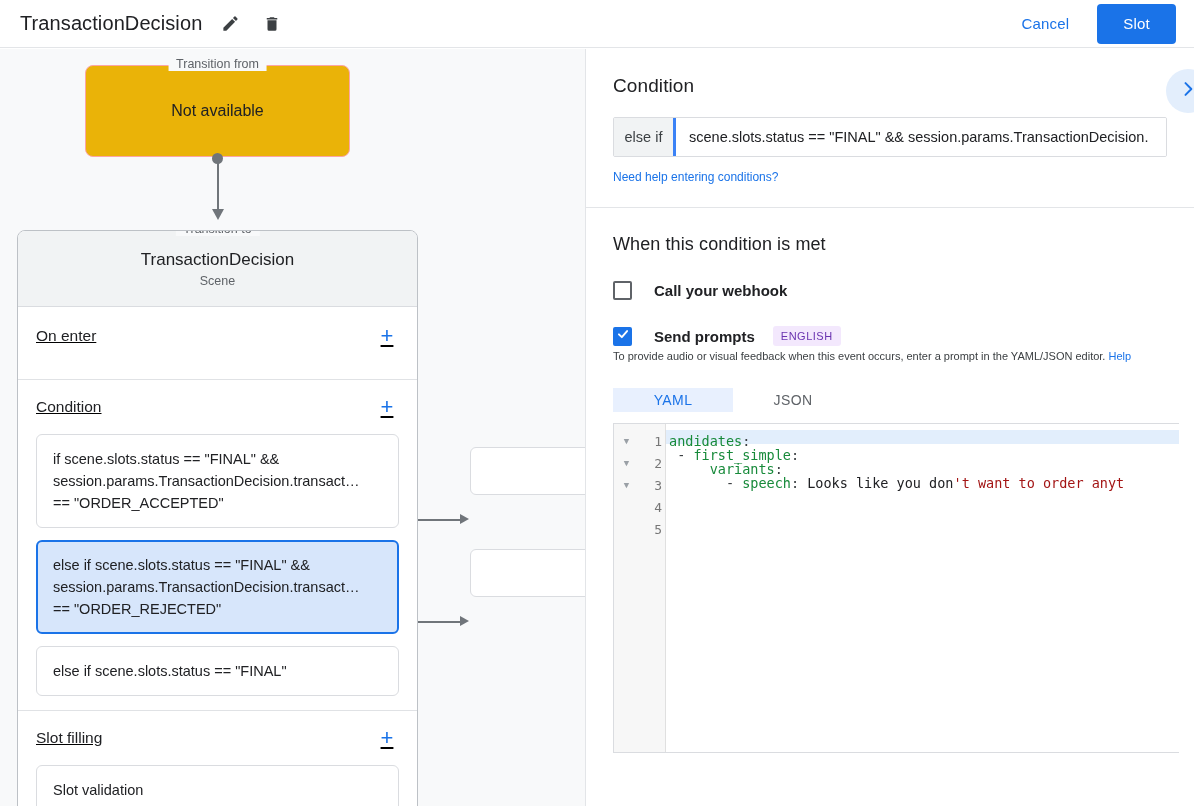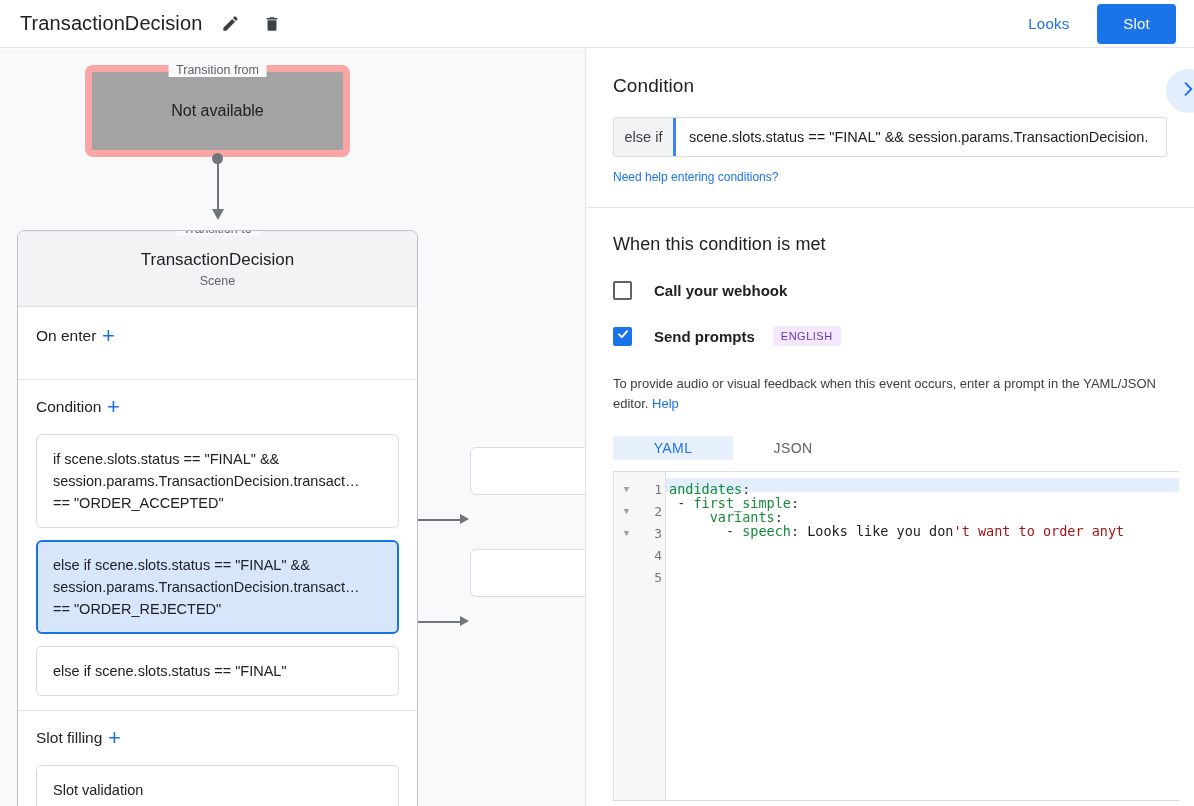--- a/index.html
+++ b/index.html
@@ -42,22 +42,22 @@
   }
 
   
   .canvas {
     position: absolute; left: 0; top: 49px; width: 585px; height: 757px;
     background: #f8f9fa; overflow: hidden;
   }
   
   .fieldbox {
     position: absolute;
-    border: 7px solid #fca5a5; border-radius: 8px;
-    background: #a3a3a3;
+    border: 1px solid #fca5a5; border-radius: 8px;
+    background: #eab308;
   }
   .fieldbox .legend {
     position: absolute; top: -9px; left: 50%; transform: translateX(-50%);
     background: #f8f9fa; padding: 0 8px;
     font-size: 12.5px; color: #5f6368; white-space: nowrap;
   }
   #box-from {
     left: 85px; top: 16px; width: 265px; height: 92px;
     display: flex; align-items: center; justify-content: center;
   }
@@ -93,21 +93,21 @@
     height: 76px; background: #f1f3f4;
     border-bottom: 1px solid #dadce0;
     display: flex; flex-direction: column; align-items: center; justify-content: center;
   }
   .scene-head .title { font-size: 17px; color: #202124; }
   .scene-head .sub { font-size: 12.5px; color: #5f6368; margin-top: 4px; }
 
   .section { border-bottom: 1px solid #e0e2e5; padding: 0 18px 14px 18px; }
   .section:last-child { border-bottom: none; }
   .section-head {
-    height: 54px; display: flex; align-items: center; justify-content: flex-start;
+    height: 54px; display: flex; align-items: center; justify-content: space-between; text-decoration: underline;
   }
   .section-head .label { font-size: 15.5px; color: #202124; }
   .plus-btn {
     width: 24px; height: 24px; display: flex; align-items: center; justify-content: center;
     cursor: pointer; color: #1a73e8; font-size: 22px; line-height: 1; font-weight: 400;
     user-select: none;
   }
   .section.noitems .section-head { height: 58px; }
 
   .item-card {
@@ -169,21 +169,21 @@
   .chk {
     width: 19px; height: 19px; border: 2px solid #5f6368; border-radius: 2px;
     background: #fff; flex: 0 0 19px; cursor: pointer;
   }
   .chk.on { background: #1a73e8; border-color: #1a73e8; display: flex; align-items: center; justify-content: center; }
   .chk-label { margin-left: 22px; font-size: 15px; color: #202124; font-weight: bold; }
   .badge {
     margin-left: 18px; background: #f3e8fd; color: #6a33b0;
     font-size: 11px; letter-spacing: .5px; padding: 4px 8px; border-radius: 3px;
   }
-  .hint { margin-top: 28px; font-size: 13px; color: #3c4043; line-height: 20px; max-width: 560px; }
+  .hint { margin-top: 0; font-size: 11px; color: #3c4043; line-height: 20px; max-width: 560px; }
   .hint a { color: #1a73e8; text-decoration: none; cursor: pointer; }
 
   .tabs { display: flex; margin-top: 22px; }
   .tab {
     min-width: 120px; height: 24px; display: flex; align-items: center; justify-content: center;
     font-size: 14px; color: #5f6368; cursor: pointer; letter-spacing: .4px;
   }
   .tab.active { background: #e8f0fe; color: #1a73e8; }
 
   .editor {
@@ -222,21 +222,21 @@
   <div class="icon-btn">
     <span>
       <svg width="18" height="18" viewBox="0 0 24 24" fill="#3c4043">
         <path d="M6 19a2 2 0 002 2h8a2 2 0 002-2V7H6v12zM19 4h-3.5l-1-1h-5l-1 1H5v2h14V4z"></path>
       </svg>
     </span>
   </div>
 
   <div class="topbar-spacer"></div>
 
-  <button class="cancel-btn">Looks</button>
+  <button class="cancel-btn">Cancel</button>
   <button class="save-btn">Slot</button>
 </div>
 
 <div class="canvas">
 
   <div class="fieldbox" id="box-from">
     <div class="legend">Transition from</div>
     <div class="maintext">Not available</div>
   </div>
 

